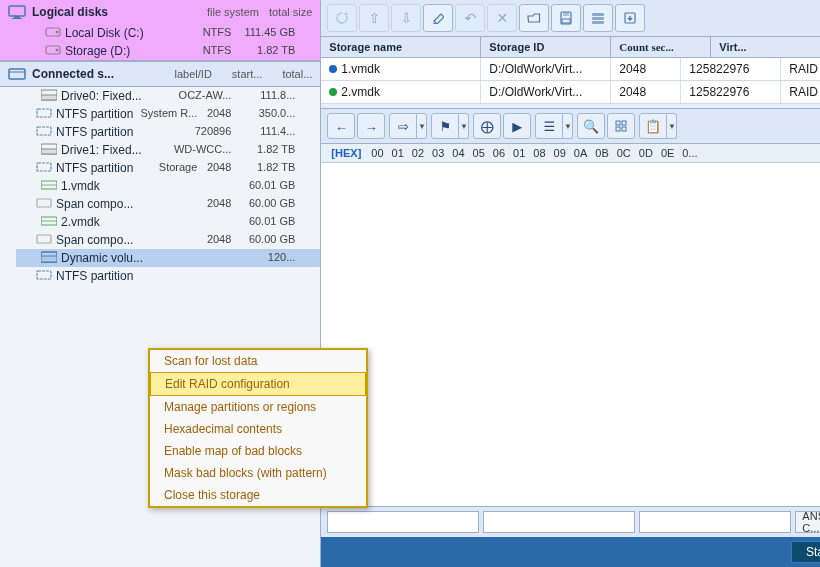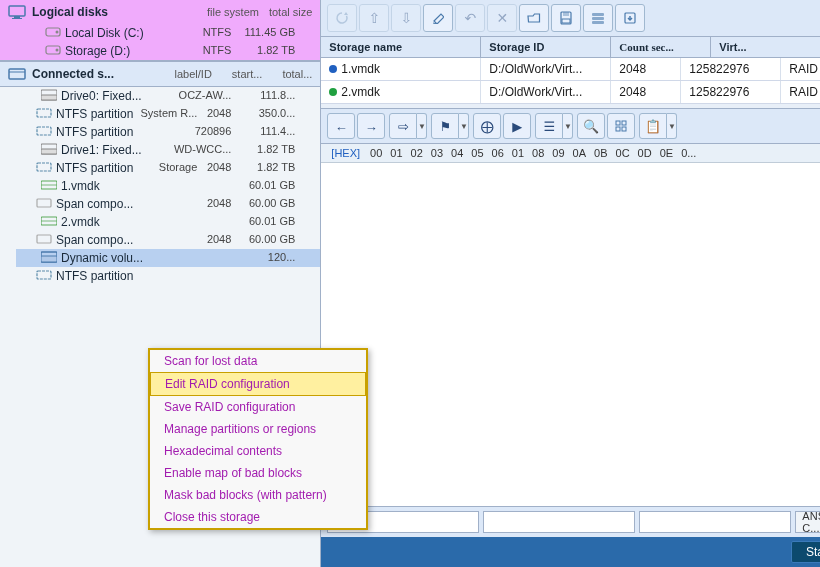--- a/index.html
+++ b/index.html
@@ -16,21 +16,21 @@
     .tree-item .col-fs { width: 60px; text-align: right; color: #444; font-size: 11px; }
     .tree-item .col-size { width: 60px; text-align: right; color: #444; font-size: 11px; }
 
     
     .section-header { background: #dce8f8; padding: 5px 8px; border-top: 1px solid #a0b0c8; border-bottom: 1px solid #a0b0c8; display: flex; align-items: center; gap: 6px; }
     .section-header .s-title { font-weight: bold; font-size: 12px; color: #1a2a3a; }
     .section-header .s-cols { margin-left: auto; display: flex; gap: 20px; color: #555; font-size: 11px; }
 
     
     .context-menu { position: absolute; left: 148px; top: 348px; background: #f8f8f8; border: 2px solid #c8a000; box-shadow: 2px 2px 6px rgba(0,0,0,0.3); z-index: 100; min-width: 220px; }
-    .context-menu-item { padding: 4px 14px; cursor: pointer; color: #a21caf; font-size: 12px; white-space: nowrap; }
+    .context-menu-item { padding: 4px 14px; cursor: pointer; color: #a16207; font-size: 12px; white-space: nowrap; }
     .context-menu-item.highlighted { background: #fff0a0; border: 1px solid #c8a000; }
 
     
     .right-panel { flex: 1; display: flex; flex-direction: column; background: #e8eff8; }
 
     
     .toolbar-top { background: #dce8f8; border-bottom: 1px solid #a0b0c8; padding: 4px 6px; display: flex; align-items: center; gap: 2px; }
     .tb-btn { width: 30px; height: 28px; background: #e8f0fc; border: 1px solid #a0b8d0; border-radius: 3px; display: flex; align-items: center; justify-content: center; cursor: pointer; font-size: 14px; color: #2a4a7a; }
     .tb-btn.disabled { opacity: 0.4; cursor: default; }
 
@@ -57,21 +57,21 @@
     .dot-green { background: #20a040; }
 
     
     .toolbar-mid { background: #dce8f8; border-top: 1px solid #a0b0c8; border-bottom: 1px solid #a0b0c8; padding: 4px 6px; display: flex; align-items: center; gap: 2px; }
     .tb-btn-sm { width: 28px; height: 26px; background: #e8f0fc; border: 1px solid #a0b8d0; border-radius: 3px; display: flex; align-items: center; justify-content: center; cursor: pointer; font-size: 13px; color: #2a4a7a; }
     .tb-arrow { width: 10px; height: 26px; background: #e8f0fc; border: 1px solid #a0b8d0; border-left: none; border-radius: 0 3px 3px 0; display: flex; align-items: center; justify-content: center; cursor: pointer; font-size: 8px; color: #555; }
 
     
     .hex-area { flex: 1; background: #fff; display: flex; flex-direction: column; overflow: hidden; }
     .hex-header { display: flex; background: #e8f0f8; border-bottom: 1px solid #c0ccd8; padding: 2px 4px; }
-    .hex-label { color: #2060c0; font-size: 11px; font-weight: normal; padding: 1px 6px; }
+    .hex-label { color: #2060c0; font-size: 11px; font-weight: bold; padding: 1px 6px; }
     .hex-col { font-size: 11px; color: #333; padding: 1px 4px; text-align: right; }
     .hex-content { flex: 1; background: #fff; }
 
     
     .bottom-bar { display: flex; align-items: center; gap: 4px; padding: 4px 6px; background: #dce8f8; border-top: 1px solid #a0b0c8; }
     .bottom-input { flex: 1; height: 22px; border: 1px solid #a0b0c8; background: #fff; padding: 2px 4px; font-size: 11px; }
     .bottom-label { font-size: 11px; color: #333; padding: 2px 6px; border: 1px solid #a0b0c8; background: #f0f4f8; height: 22px; display: flex; align-items: center; }
 
     
     .status-bar { background: #2a6aaa; color: #fff; padding: 4px 10px; font-size: 12px; display: flex; align-items: center; justify-content: flex-end; }
@@ -242,21 +242,20 @@
         <svg width="16" height="12">
             <rect x="1" y="2" width="14" height="8" rx="1" fill="none" stroke="#5a8aaa" stroke-width="1.2" stroke-dasharray="3,1"></rect>
           </svg>
         <span class="item-label">NTFS partition</span>
       </div>
     </div>
 
     <div class="context-menu">
       <div class="context-menu-item">Scan for lost data</div>
       <div class="context-menu-item highlighted">Edit RAID configuration</div>
-      <div class="context-menu-item">Save RAID configuration</div>
       <div class="context-menu-item">Manage partitions or regions</div>
       <div class="context-menu-item">Hexadecimal contents</div>
       <div class="context-menu-item">Enable map of bad blocks</div>
       <div class="context-menu-item">Mask bad blocks (with pattern)</div>
       <div class="context-menu-item">Close this storage</div>
     </div>
   </div>
 
   <div class="right-panel">
 

